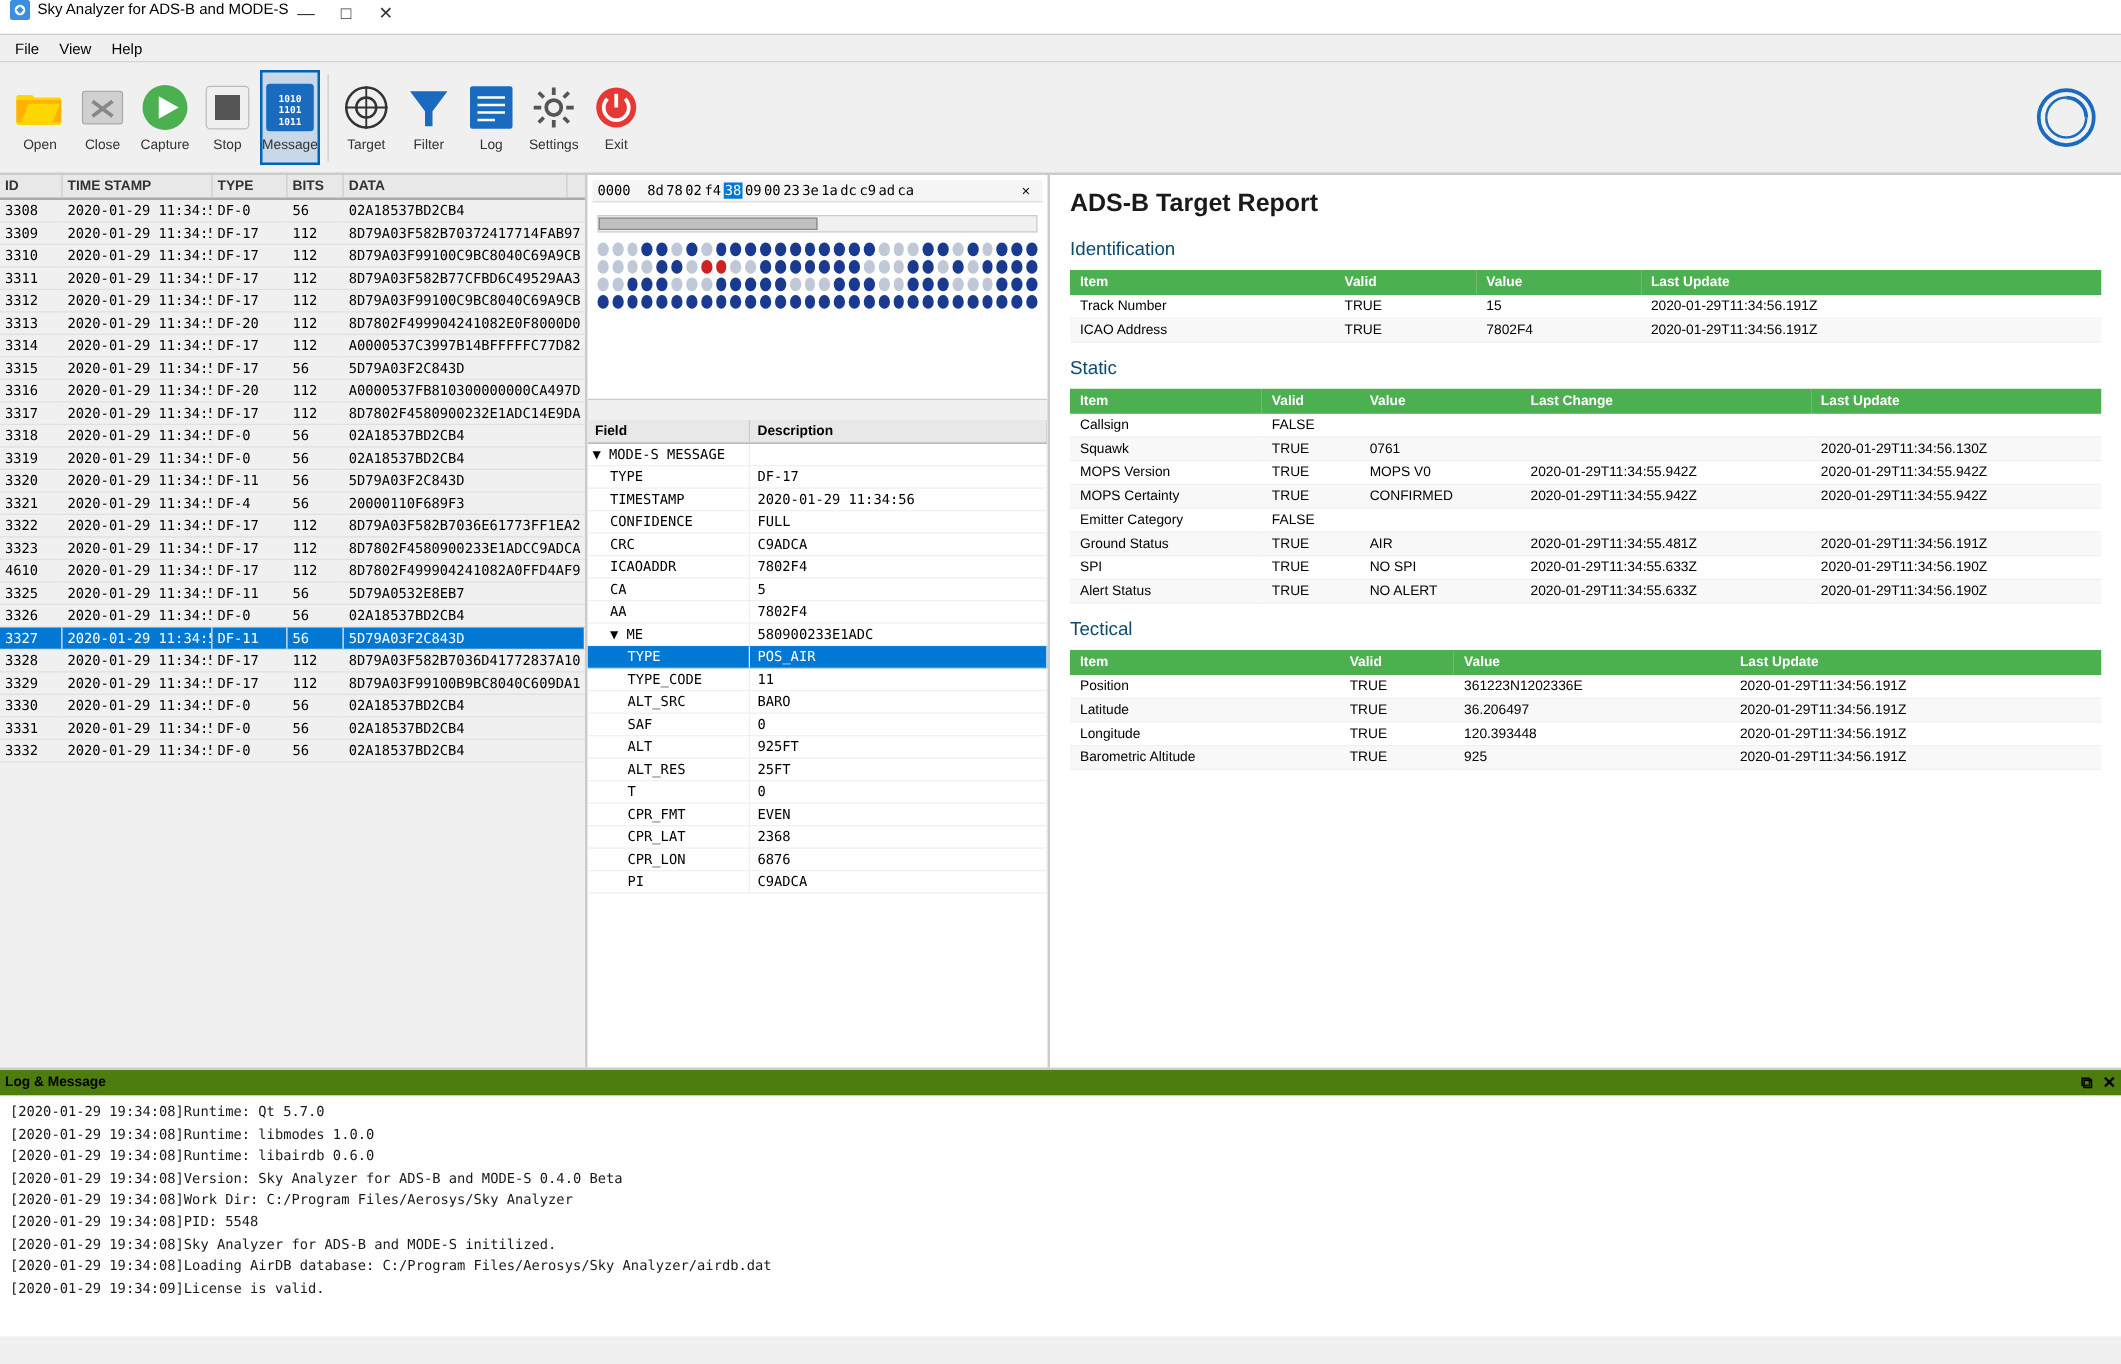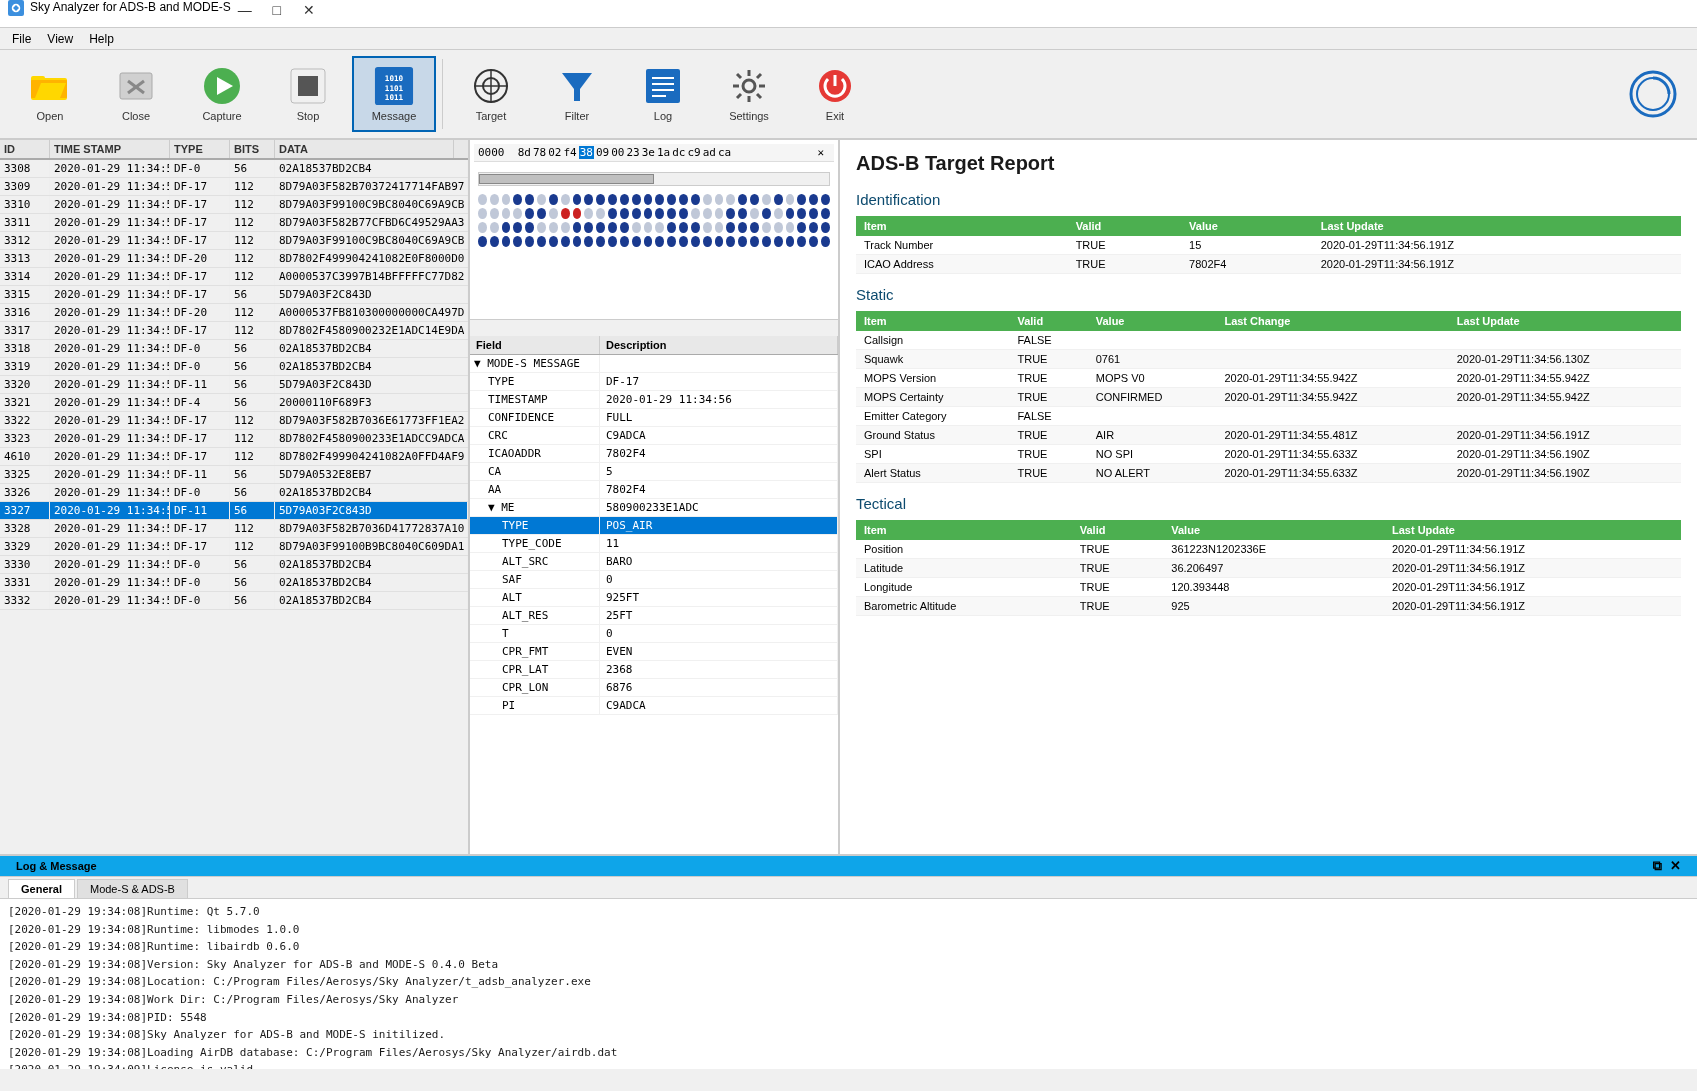--- a/index.html
+++ b/index.html
@@ -10,21 +10,21 @@
     #titlebar .app-icon { width: 16px; height: 16px; background: #3c8fde; border-radius: 2px; margin-right: 6px; display: flex; align-items: center; justify-content: center; }
     #titlebar-controls { display: flex; gap: 4px; }
     #titlebar-controls span { width: 28px; height: 20px; display: flex; align-items: center; justify-content: center; cursor: pointer; font-size: 14px; color: #333; }
 
     
     #menubar { background: #f0f0f0; height: 22px; display: flex; align-items: center; padding: 0 4px; border-bottom: 1px solid #ccc; }
     #menubar span { padding: 2px 8px; font-size: 12px; cursor: pointer; }
 
     
     #toolbar { background: #f0f0f0; height: 90px; display: flex; align-items: center; padding: 4px 8px; border-bottom: 2px solid #ccc; gap: 2px; }
-    .toolbar-btn { display: flex; flex-direction: column; align-items: center; justify-content: center; width: 84px; height: 76px; cursor: pointer; border: 1px solid transparent; padding: 4px; }
+    .toolbar-btn { display: flex; flex-direction: column; align-items: center; justify-content: center; width: 48px; height: 76px; cursor: pointer; border: 1px solid transparent; padding: 4px; }
     .toolbar-btn.active { background: #c8d8e8; border: 2px solid #0064b4; }
     .toolbar-btn .icon { width: 40px; height: 40px; display: flex; align-items: center; justify-content: center; margin-bottom: 4px; }
     .toolbar-btn .label { font-size: 11px; color: #333; text-align: center; }
     .toolbar-separator { width: 1px; height: 70px; background: #ccc; margin: 0 4px; }
 
     
     #main-content { display: flex; height: calc(1091px - 28px - 22px - 90px - 22px - 215px); }
     
     
     #msg-list-panel { width: 470px; border-right: 2px solid #ccc; overflow: hidden; display: flex; flex-direction: column; }
@@ -67,21 +67,21 @@
     .report-table th { background: #4caf50; color: #fff; padding: 4px 8px; text-align: left; font-weight: bold; }
     .report-table td { padding: 3px 8px; border-bottom: 1px solid #f0f0f0; }
     .report-table tr:nth-child(even) td { background: #f8f8f8; }
 
     
     #bottom-area { height: 215px; border-top: 2px solid #ccc; display: flex; flex-direction: column; }
     #log-tabs { height: 22px; display: flex; align-items: flex-end; background: #f0f0f0; border-bottom: 1px solid #ccc; padding: 0 8px; }
     .log-tab { padding: 3px 12px; font-size: 11px; border: 1px solid #ccc; border-bottom: none; cursor: pointer; background: #e0e0e0; margin-right: 2px; }
     .log-tab.active { background: #fff; font-weight: bold; }
     #log-content { background: #fff; flex: 1; overflow-y: auto; padding: 4px 8px; font-family: monospace; font-size: 11px; color: #1a1a1a; line-height: 1.6; border-top: none; }
-    #log-header { display: flex; justify-content: space-between; align-items: center; padding: 2px 16px; background: #0ea5e9; border-bottom: 1px solid #ccc; font-size: 11px; font-weight: bold; }
+    #log-header { display: flex; justify-content: space-between; align-items: center; padding: 2px 4px; background: #4d7c0f; border-bottom: 1px solid #ccc; font-size: 11px; font-weight: bold; }
     #log-header .log-controls { display: flex; gap: 8px; }
     #log-header .log-controls span { cursor: pointer; font-size: 13px; }
 
     
     ::-webkit-scrollbar { width: 12px; height: 12px; }
     ::-webkit-scrollbar-track { background: #f0f0f0; }
     ::-webkit-scrollbar-thumb { background: #aaa; border-radius: 2px; }
   </style>
 </head>
 <body>
@@ -797,30 +797,25 @@
 </div>
 
 <div id="bottom-area">
   <div id="log-header">
     <span>Log &amp; Message</span>
     <div class="log-controls">
       <span title="float">⧉</span>
       <span title="close">✕</span>
     </div>
   </div>
-  <div id="log-tabs">
-    <div class="log-tab active">General</div>
-    <div class="log-tab">Mode-S &amp; ADS-B</div>
-  </div>
   <div id="log-content">
 
   <div>[2020-01-29 19:34:08]Runtime: Qt 5.7.0</div>
       <div>[2020-01-29 19:34:08]Runtime: libmodes 1.0.0</div>
       <div>[2020-01-29 19:34:08]Runtime: libairdb 0.6.0</div>
       <div>[2020-01-29 19:34:08]Version: Sky Analyzer for ADS-B and MODE-S 0.4.0 Beta</div>
-      <div>[2020-01-29 19:34:08]Location: C:/Program Files/Aerosys/Sky Analyzer/t_adsb_analyzer.exe</div>
       <div>[2020-01-29 19:34:08]Work Dir: C:/Program Files/Aerosys/Sky Analyzer</div>
       <div>[2020-01-29 19:34:08]PID: 5548</div>
       <div>[2020-01-29 19:34:08]Sky Analyzer for ADS-B and MODE-S initilized.</div>
       <div>[2020-01-29 19:34:08]Loading AirDB database: C:/Program Files/Aerosys/Sky Analyzer/airdb.dat</div>
       <div>[2020-01-29 19:34:09]License is valid.</div>
     </div>
 </div>
 
 </body></html>

